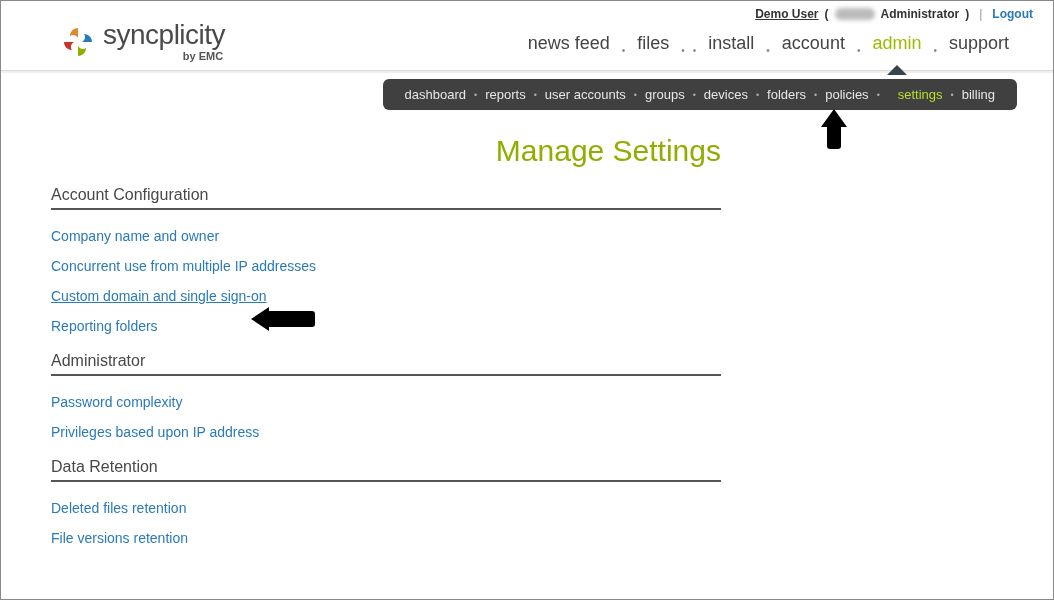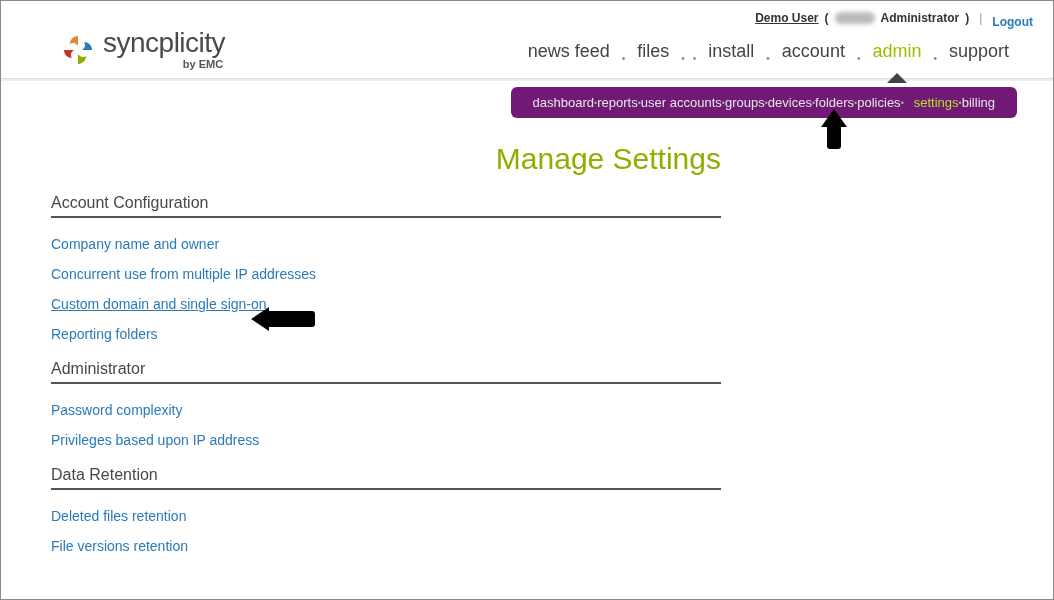--- a/index.html
+++ b/index.html
@@ -25,21 +25,21 @@
   .topbar .role-open, .topbar .role-close { font-weight: 700; }
   .topbar .role-blur {
     display: inline-block;
     width: 40px; height: 12px;
     background: #bbb;
     filter: blur(2px);
     border-radius: 6px;
     vertical-align: middle;
   }
   .topbar .sep { color: #999; margin: 0 4px; }
-  .topbar .logout { color: #2a7ab8; font-weight: 600; cursor: pointer; margin-top: 8px; }
+  .topbar .logout { color: #2a7ab8; font-weight: 600; cursor: pointer; }
 
   .header {
     display: flex;
     align-items: flex-end;
     justify-content: space-between;
     padding: 0 40px 8px 60px;
     border-bottom: 1px solid #ddd;
   }
   .logo {
     display: flex;
@@ -77,25 +77,25 @@
     border-bottom: 10px solid #3b4449;
   }
 
   .subnav-wrap {
     padding-top: 6px;
     display: flex;
     justify-content: flex-end;
     border-top: 2px solid #eee;
   }
   .subnav {
-    background: #701a75;
+    background: #404040;
     color: #e6e6e6;
     display: flex;
     align-items: center;
-    gap: 0;
+    gap: 8px;
     padding: 8px 22px;
     border-radius: 6px 6px 6px 6px;
     font-size: 13px;
     margin-right: 36px;
   }
   .subnav .sitem { cursor: pointer; }
   .subnav .sitem.active { color: #b7de2e; margin-left: 10px; }
   .subnav .sdot { color: #aaa; font-size: 9px; }
 
   .content {

